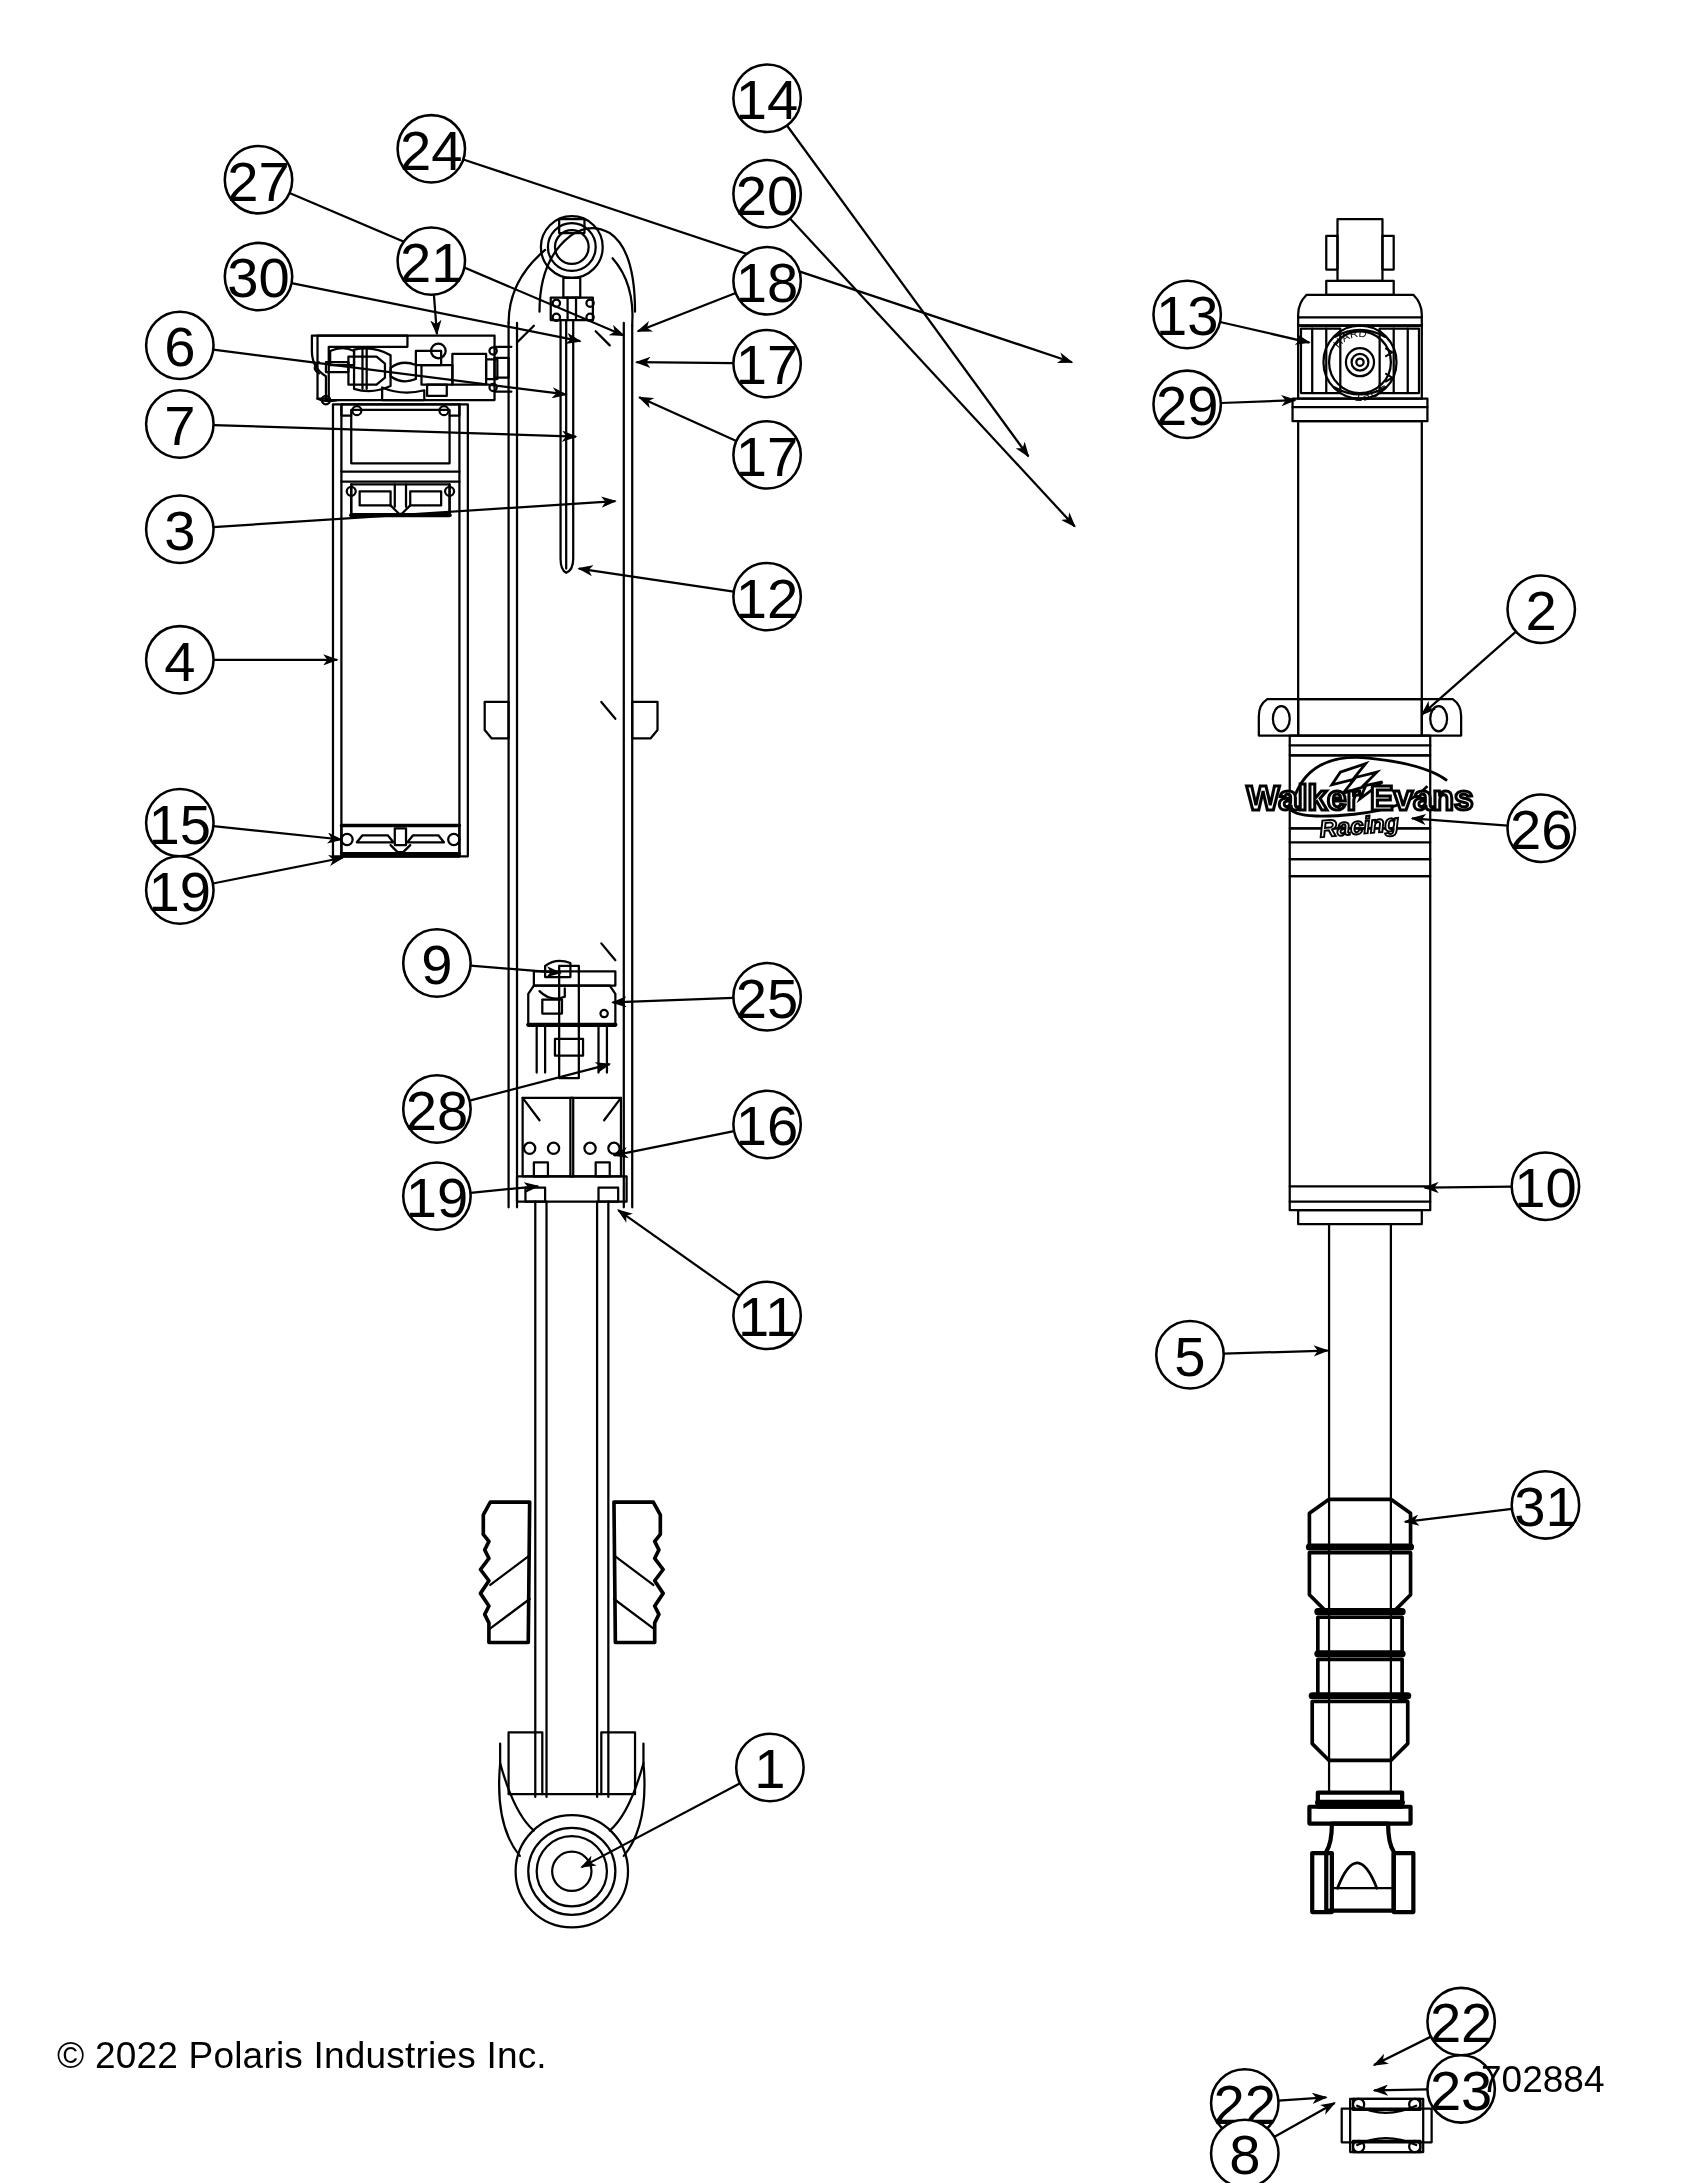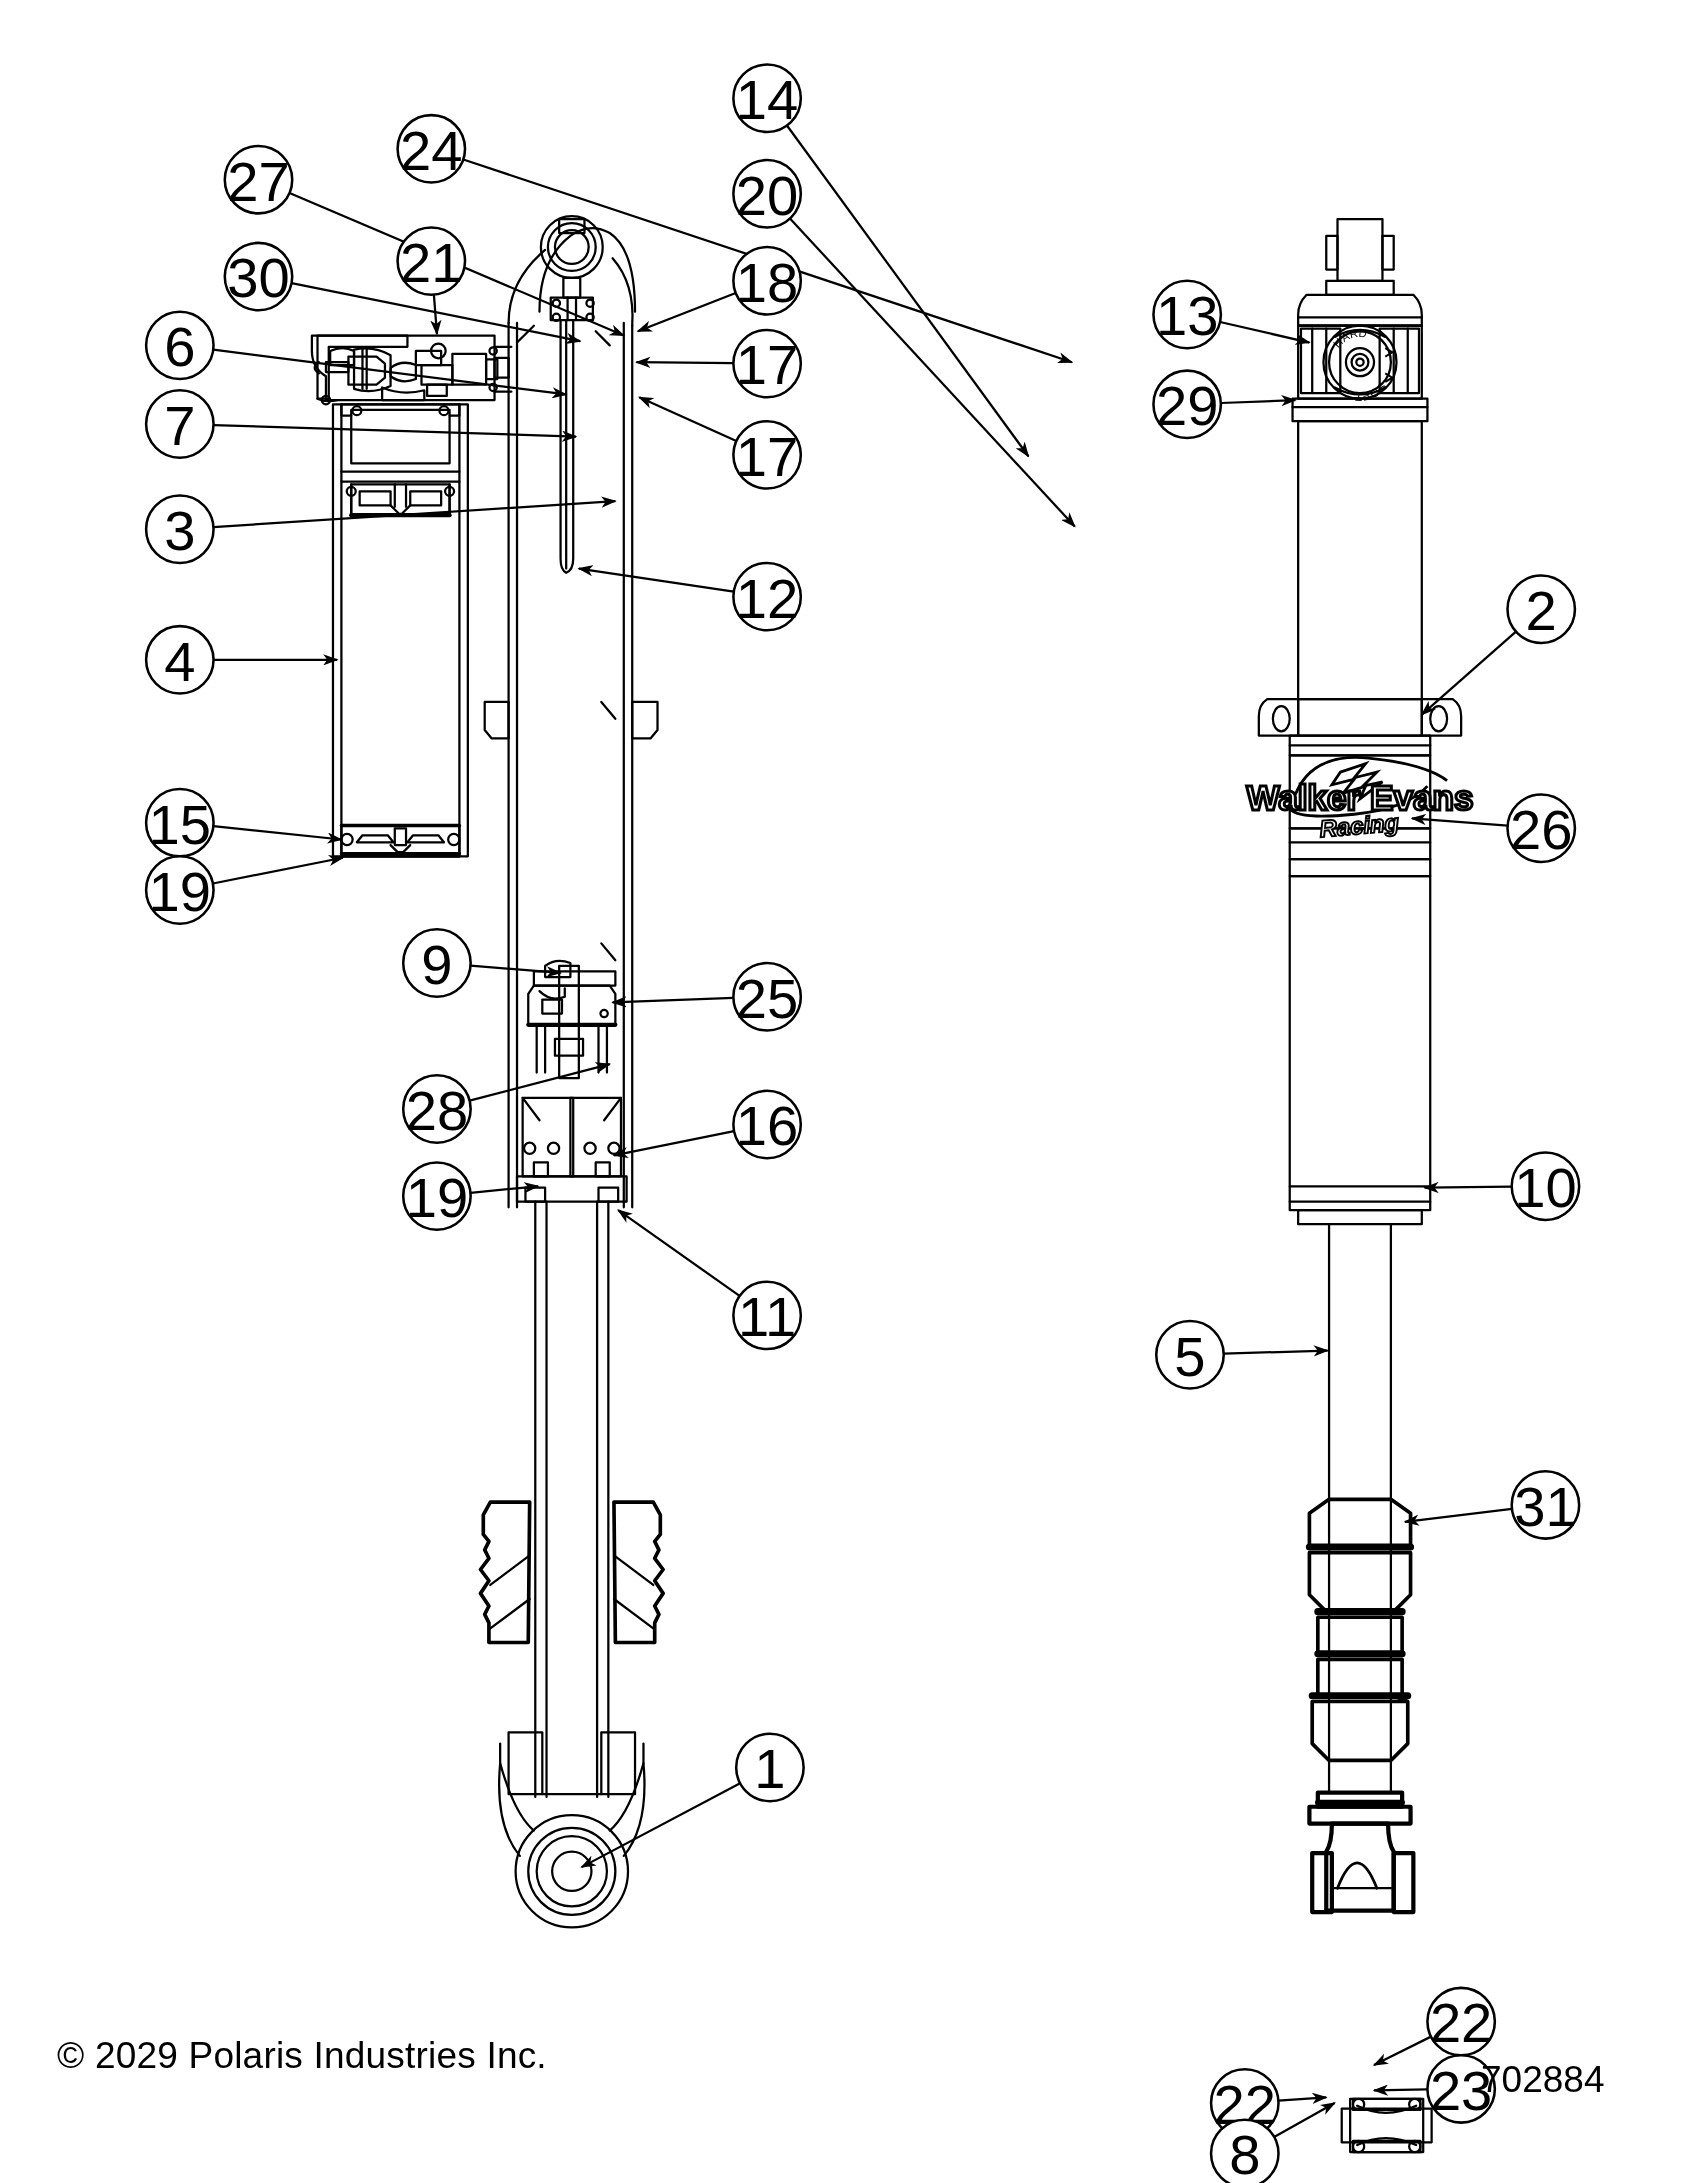--- a/index.html
+++ b/index.html
@@ -393,17 +393,17 @@
         <text class="cal-text" x="886" y="1499" font-size="27">22</text>
         <line x1="1016.003121139229" y1="1488.3870464332383" x2="978" y2="1489" stroke="#000" stroke-width="1.6" marker-end="url(#arrowhead)"></line>
         <circle cx="1040" cy="1488" r="24" fill="#fff" stroke="#000" stroke-width="1.8"></circle>
         <text class="cal-text" x="1040" y="1489" font-size="27">23</text>
         <line x1="906.9178128909891" y1="1522.2337302488186" x2="950" y2="1498" stroke="#000" stroke-width="1.6" marker-end="url(#arrowhead)"></line>
         <circle cx="886" cy="1534" r="24" fill="#fff" stroke="#000" stroke-width="1.8"></circle>
         <text class="cal-text" x="886" y="1535" font-size="27">8</text>
       </g>
   </svg>
 
-  <div class="foot" id="copyright">© 2029 Polaris Industries Inc.</div>
+  <div class="foot" id="copyright">© 2022 Polaris Industries Inc.</div>
   <div class="foot" id="partnum">702884</div>
 
 </div>
 
 
 </body></html>

